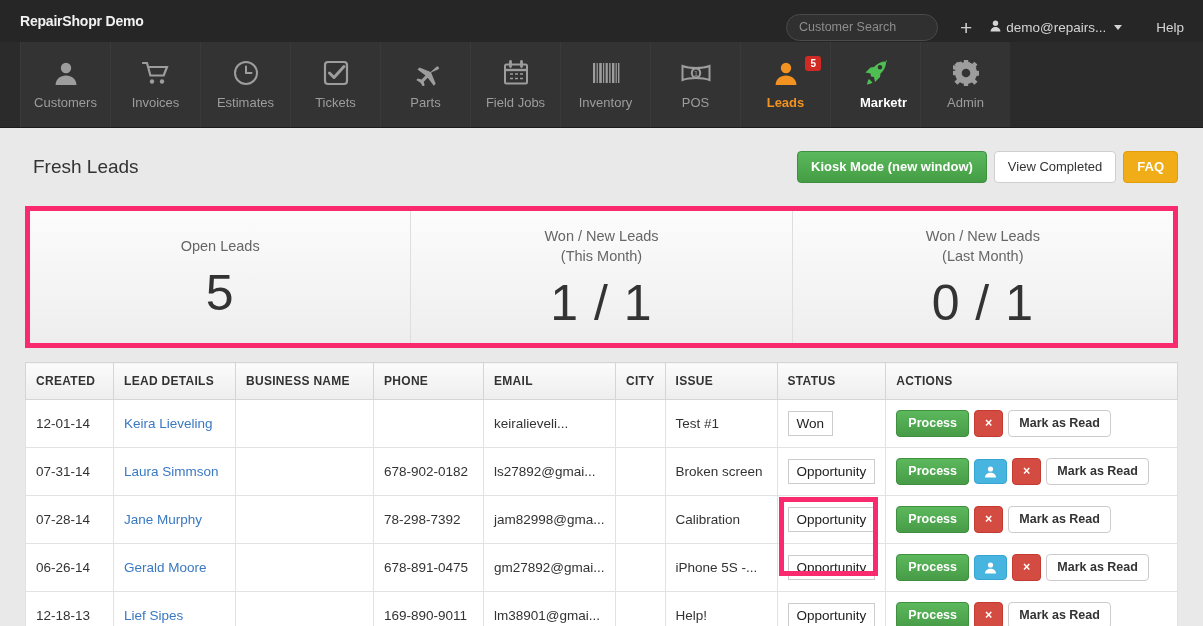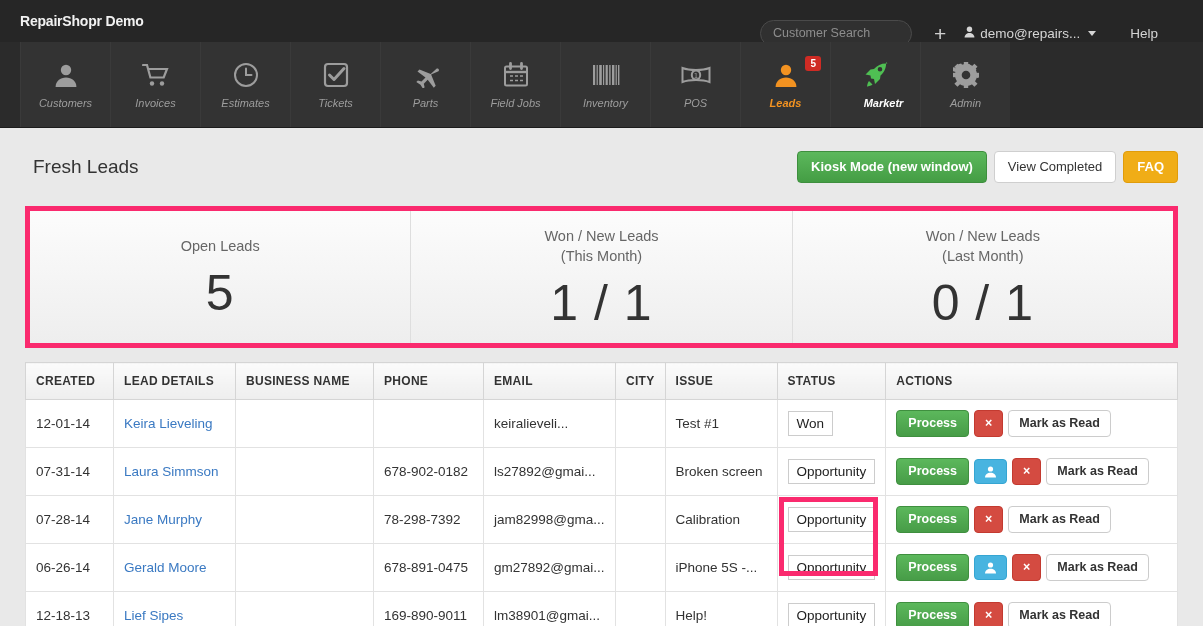--- a/index.html
+++ b/index.html
@@ -14,21 +14,21 @@
   .topbar {
     height: 42px; background: #262626;
     display: flex; align-items: center;
     position: relative;
   }
   .brand {
     color: #f2f2f2; font-size: 14px; font-weight: bold;
     margin-left: 20px; letter-spacing: -0.2px;
   }
   .top-right {
-    position: absolute; right: 0; top: 12px; height: 42px;
+    position: absolute; right: 0; top: 6px; height: 42px;
     display: flex; align-items: center; gap: 0;
   }
   .search-box {
     width: 152px; height: 27px;
     background: #303030; border: 1px solid #4a4a4a;
     border-radius: 14px;
     color: #9a9a9a; font-size: 12.5px;
     padding: 0 12px; outline: none;
     font-family: "Liberation Sans", sans-serif;
   }
@@ -43,41 +43,41 @@
     margin-right: 34px; cursor: pointer;
   }
   .user-menu .caret {
     width: 0; height: 0; margin-left: 3px;
     border-left: 4px solid transparent;
     border-right: 4px solid transparent;
     border-top: 5px solid #d5d5d5;
   }
   .help-link {
     color: #d5d5d5; font-size: 13.5px; text-decoration: none;
-    margin-right: 45px; cursor: pointer;
+    margin-right: 19px; cursor: pointer;
   }
 
   
   .navbar {
     height: 86px; background: #2b2b2b;
     display: flex; align-items: stretch;
     border-bottom: 1px solid #1c1c1c;
   }
   .nav-spacer-left { width: 20px; background: #2b2b2b; }
   .nav-item {
     width: 90px; display: flex; flex-direction: column;
     align-items: center; justify-content: center;
     gap: 8px; cursor: pointer;
     border-left: 1px solid #3a3a3a;
     background: #333333;
     position: relative;
   }
   .nav-item:last-of-type { border-right: 1px solid #3a3a3a; }
   .nav-label {
-    font-size: 11px; color: #9d9d9d; font-weight: normal; font-style: italic;
+    font-size: 13px; color: #9d9d9d; font-weight: normal;
   }
   .nav-item.active .nav-label { color: #f29221; font-weight: bold; }
   .nav-item.marketr .nav-label { color: #ffffff; font-weight: bold; padding-left: 16px; }
   .nav-icon { color: #9d9d9d; height: 28px; display:flex; align-items:center; }
   .nav-item.active .nav-icon { color: #f29221; }
   .nav-item.marketr .nav-icon { color: #4fbf53; }
   .nav-icon svg { display: block; }
   .nav-badge {
     position: absolute; top: 14px; right: 9px;
     background: #cf2b24; color: #fff;

